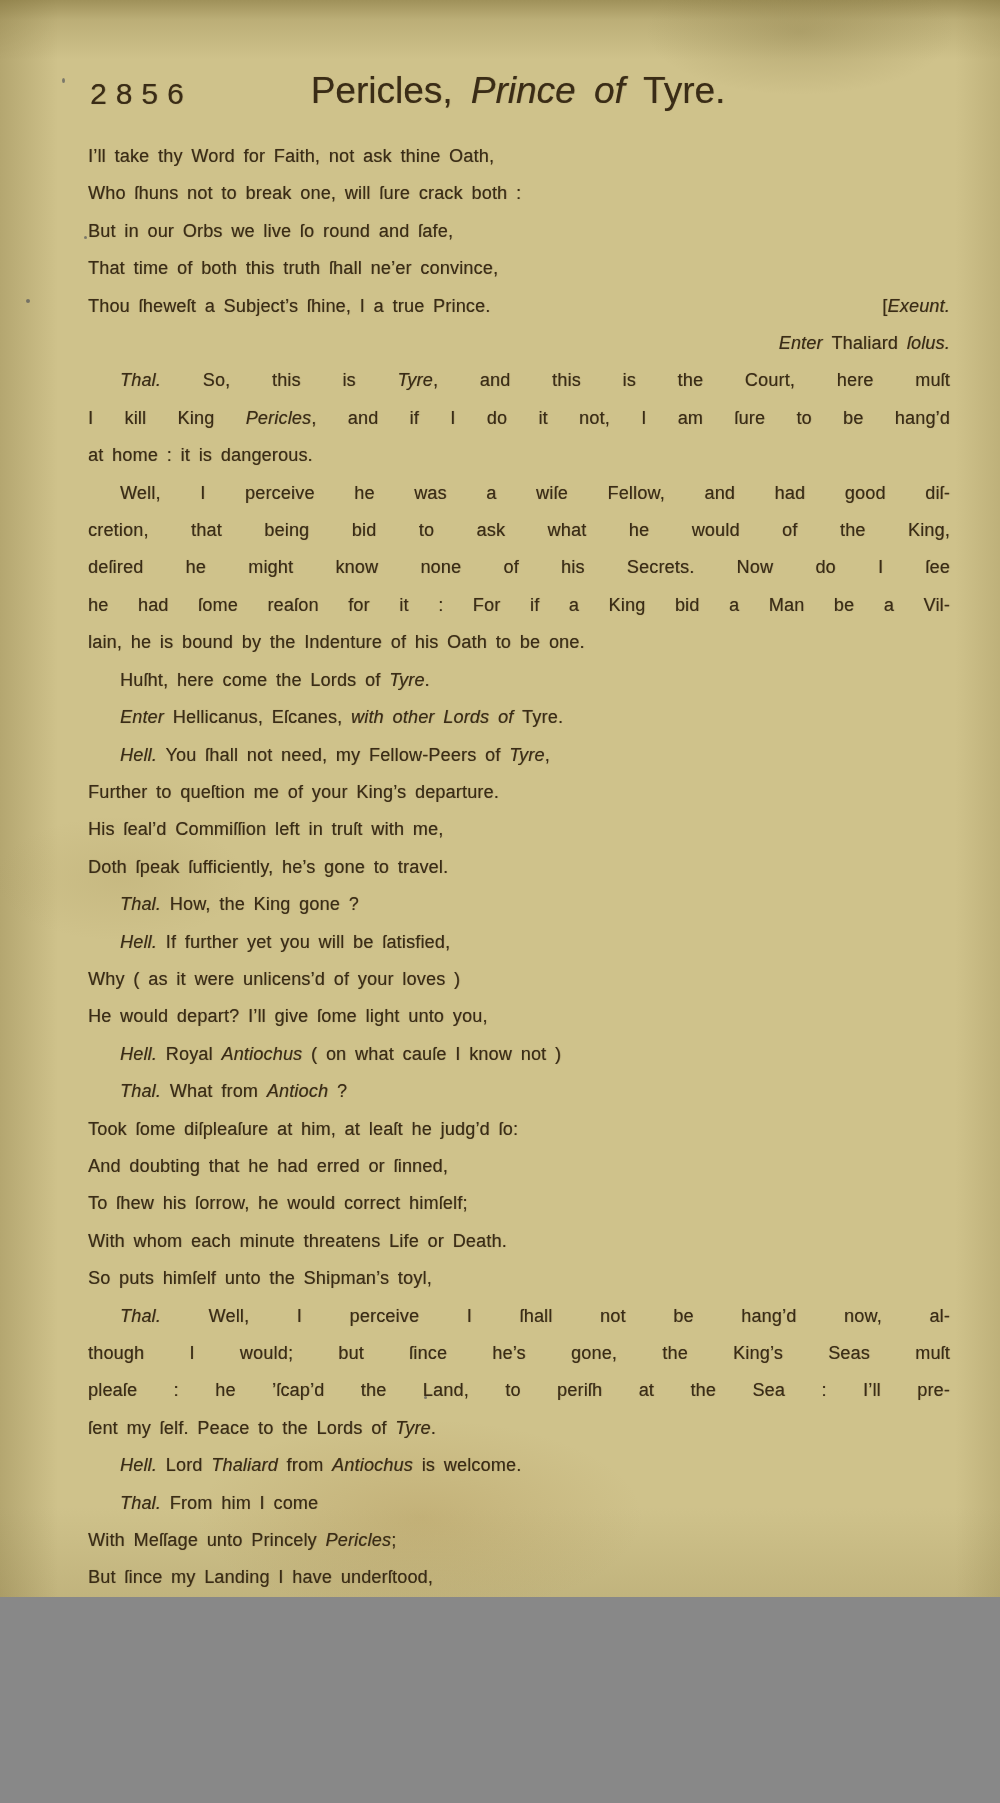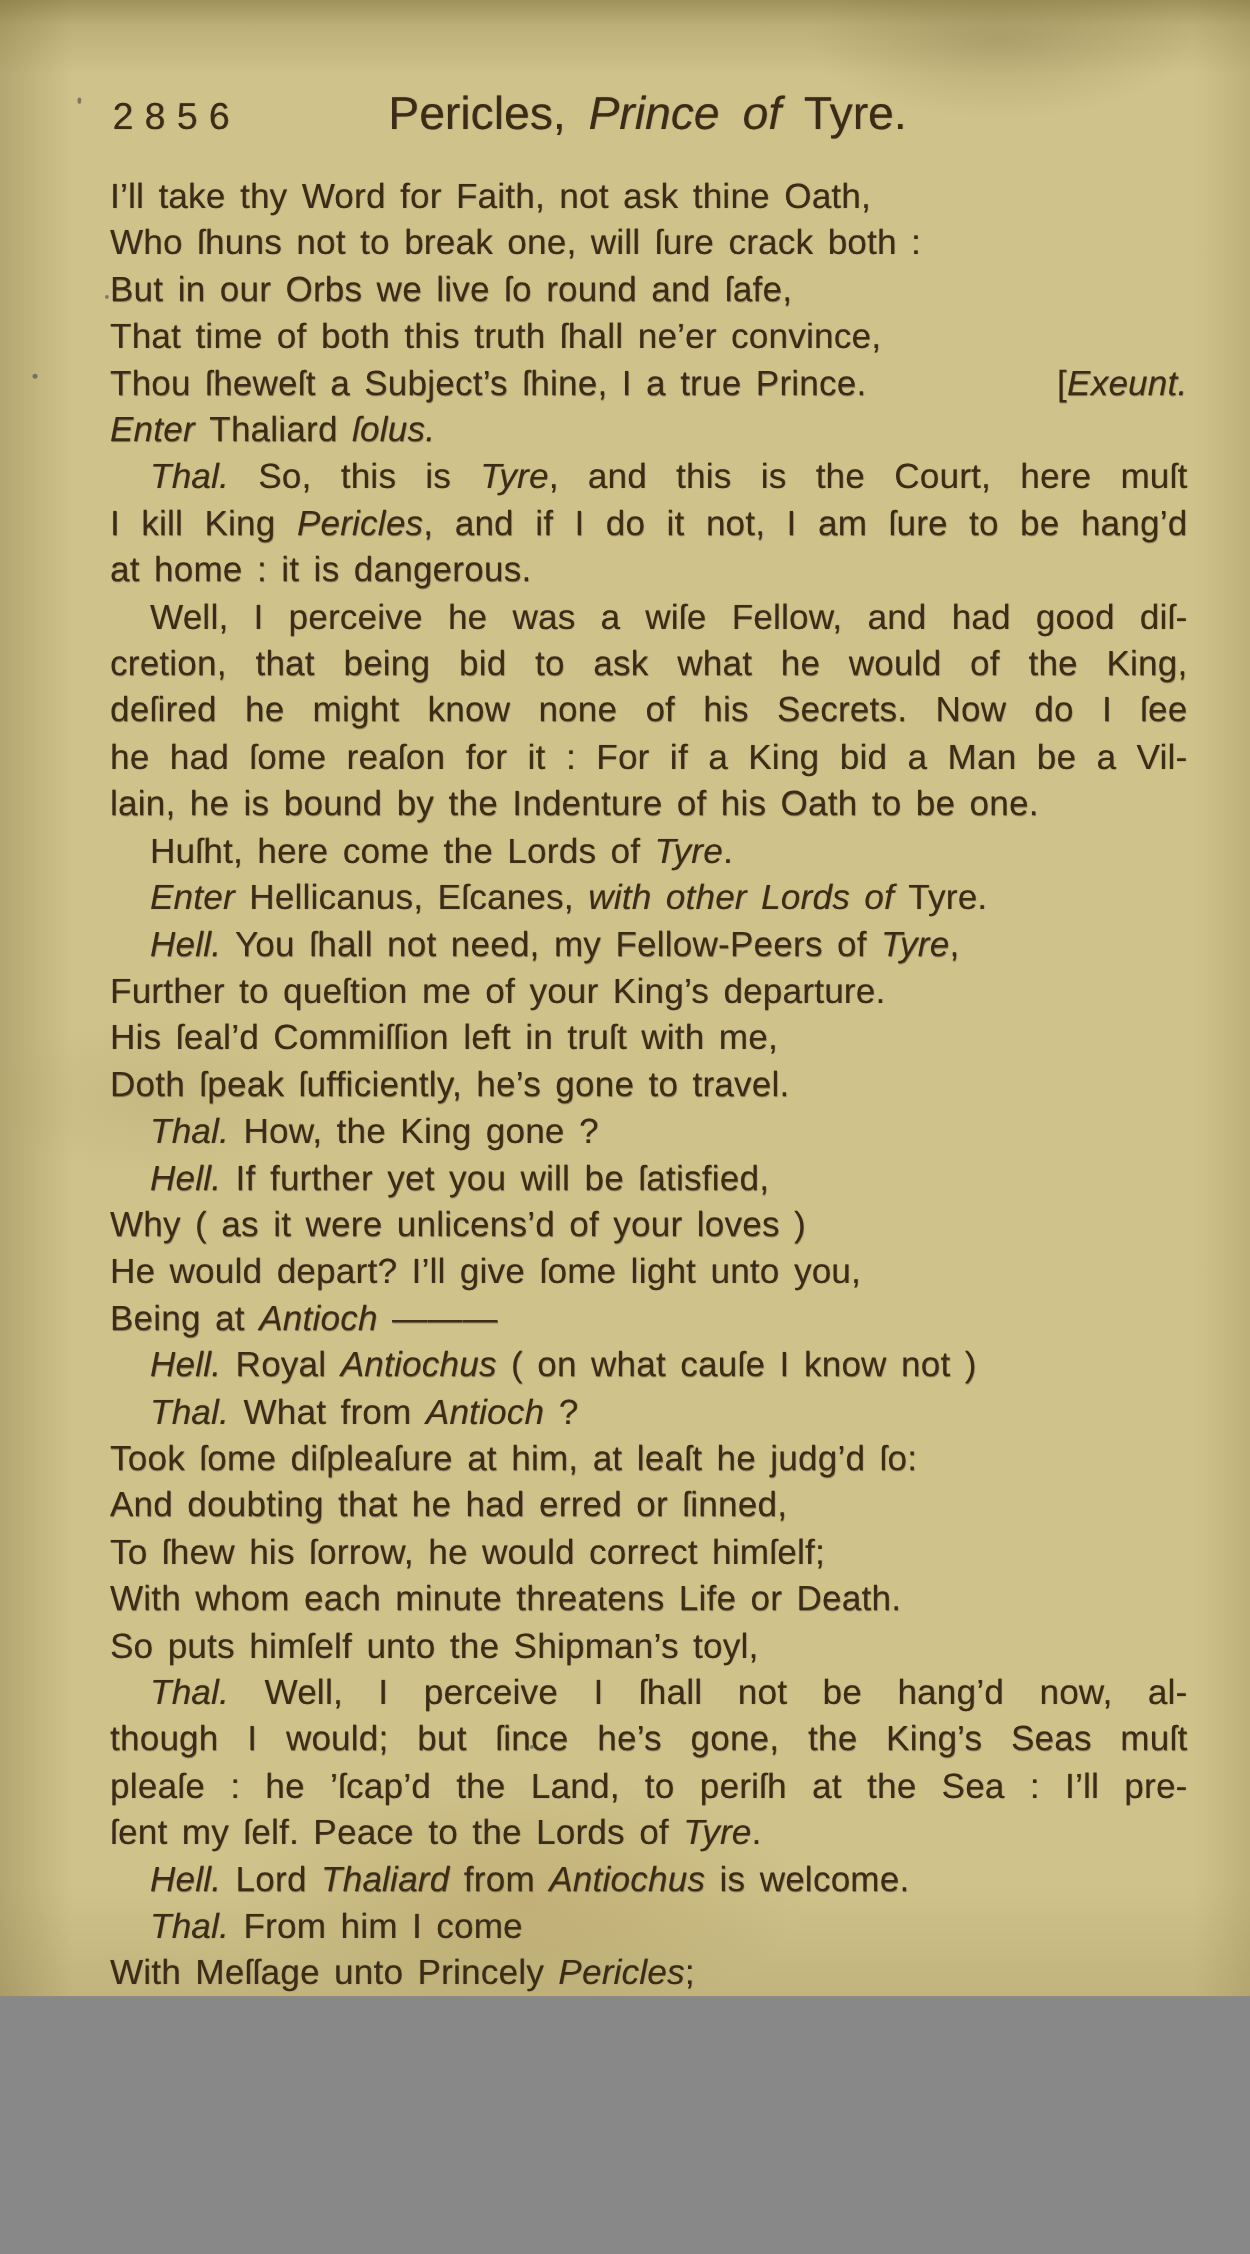--- a/index.html
+++ b/index.html
@@ -24,26 +24,26 @@
     position:absolute;top:70px;left:88px;width:860px;
     text-align:center;font-size:37px;word-spacing:8px;
   }
   .page-num{
     position:absolute;left:2px;top:7px;
     font-size:30px;letter-spacing:9px;word-spacing:0;
   }
   .it{font-style:italic;}
   .text-block{
     position:absolute;top:138px;left:88px;width:862px;
-    font-size:28px;line-height:37.4px;
+    font-size:18px;line-height:37.4px;
     word-spacing:3.5px;letter-spacing:0.2px;
   }
   .line{white-space:nowrap;}
   .line.indent{padding-left:32px;}
-  .line.center{text-align:left;}
+  .line.center{text-align:right;}
   .line.justify{white-space:normal;text-align:justify;text-align-last:justify;}
   .line .right{float:right;}
   .catchword{
     position:absolute;top:1640px;right:92px;font-size:21px;
   }
   .speck{position:absolute;border-radius:50%;background:rgba(55,60,80,0.55);}
 </style>
 </head>
 <body>
 
@@ -71,21 +71,20 @@
       <div class="line indent"><span>Huſht, here come the Lords of </span><span class="it">Tyre</span><span>.</span></div>
       <div class="line indent"><span class="it">Enter </span><span>Hellicanus, Eſcanes, </span><span class="it">with other Lords of </span><span>Tyre.</span></div>
       <div class="line indent"><span class="it">Hell.</span><span> You ſhall not need, my Fellow-Peers of </span><span class="it">Tyre</span><span>,</span></div>
       <div class="line plain"><span>Further to queſtion me of your King’s departure.</span></div>
       <div class="line plain"><span>His ſeal’d Commiſſion left in truſt with me,</span></div>
       <div class="line plain"><span>Doth ſpeak ſufficiently, he’s gone to travel.</span></div>
       <div class="line indent"><span class="it">Thal.</span><span> How, the King gone ?</span></div>
       <div class="line indent"><span class="it">Hell.</span><span> If further yet you will be ſatisfied,</span></div>
       <div class="line plain"><span>Why ( as it were unlicens’d of your loves )</span></div>
       <div class="line plain"><span>He would depart? I’ll give ſome light unto you,</span></div>
-      <div class="line plain"><span>Being at </span><span class="it">Antioch</span><span> ———</span></div>
       <div class="line indent"><span class="it">Hell.</span><span> Royal </span><span class="it">Antiochus</span><span> ( on what cauſe I know not )</span></div>
       <div class="line indent"><span class="it">Thal.</span><span> What from </span><span class="it">Antioch</span><span> ?</span></div>
       <div class="line plain"><span>Took ſome diſpleaſure at him, at leaſt he judg’d ſo:</span></div>
       <div class="line plain"><span>And doubting that he had erred or ſinned,</span></div>
       <div class="line plain"><span>To ſhew his ſorrow, he would correct himſelf;</span></div>
       <div class="line plain"><span>With whom each minute threatens Life or Death.</span></div>
       <div class="line plain"><span>So puts himſelf unto the Shipman’s toyl,</span></div>
       <div class="line indent justify"><span class="it">Thal.</span><span> Well, I perceive I ſhall not be hang’d now, al-</span></div>
       <div class="line plain justify"><span>though I would; but ſince he’s gone, the King’s Seas muſt</span></div>
       <div class="line plain justify"><span>pleaſe : he ’ſcap’d the Land, to periſh at the Sea : I’ll pre-</span></div>

